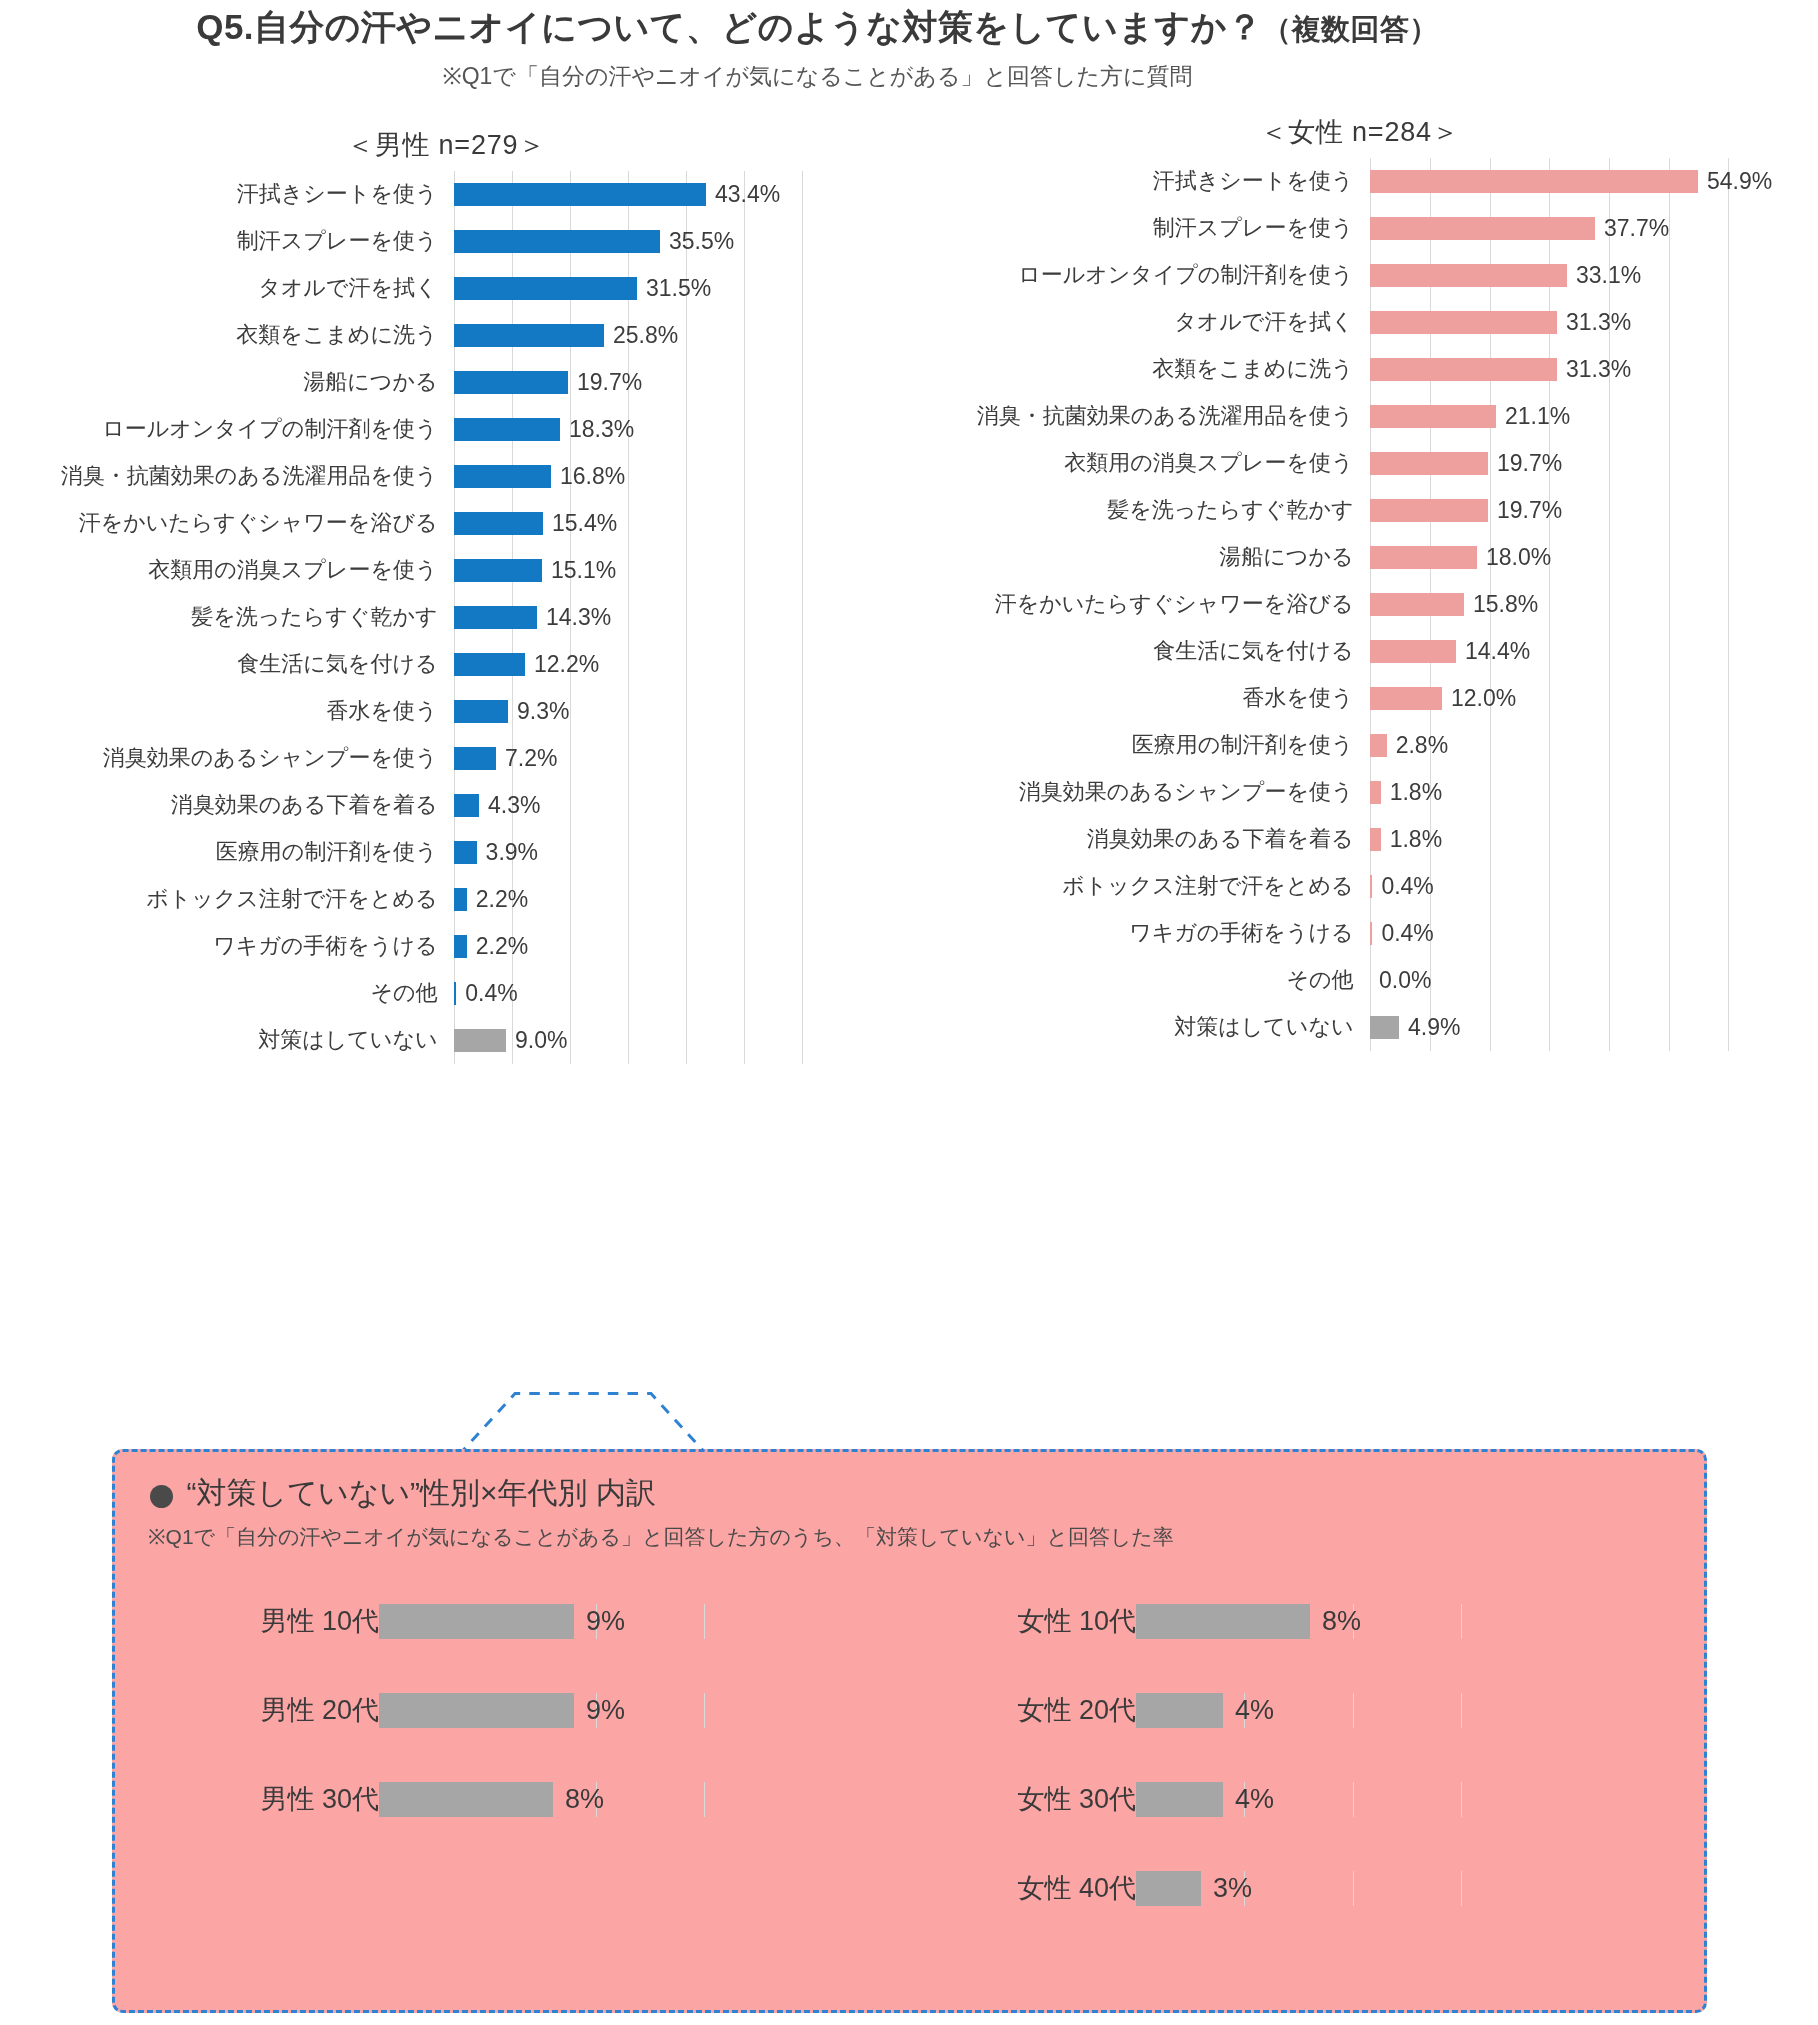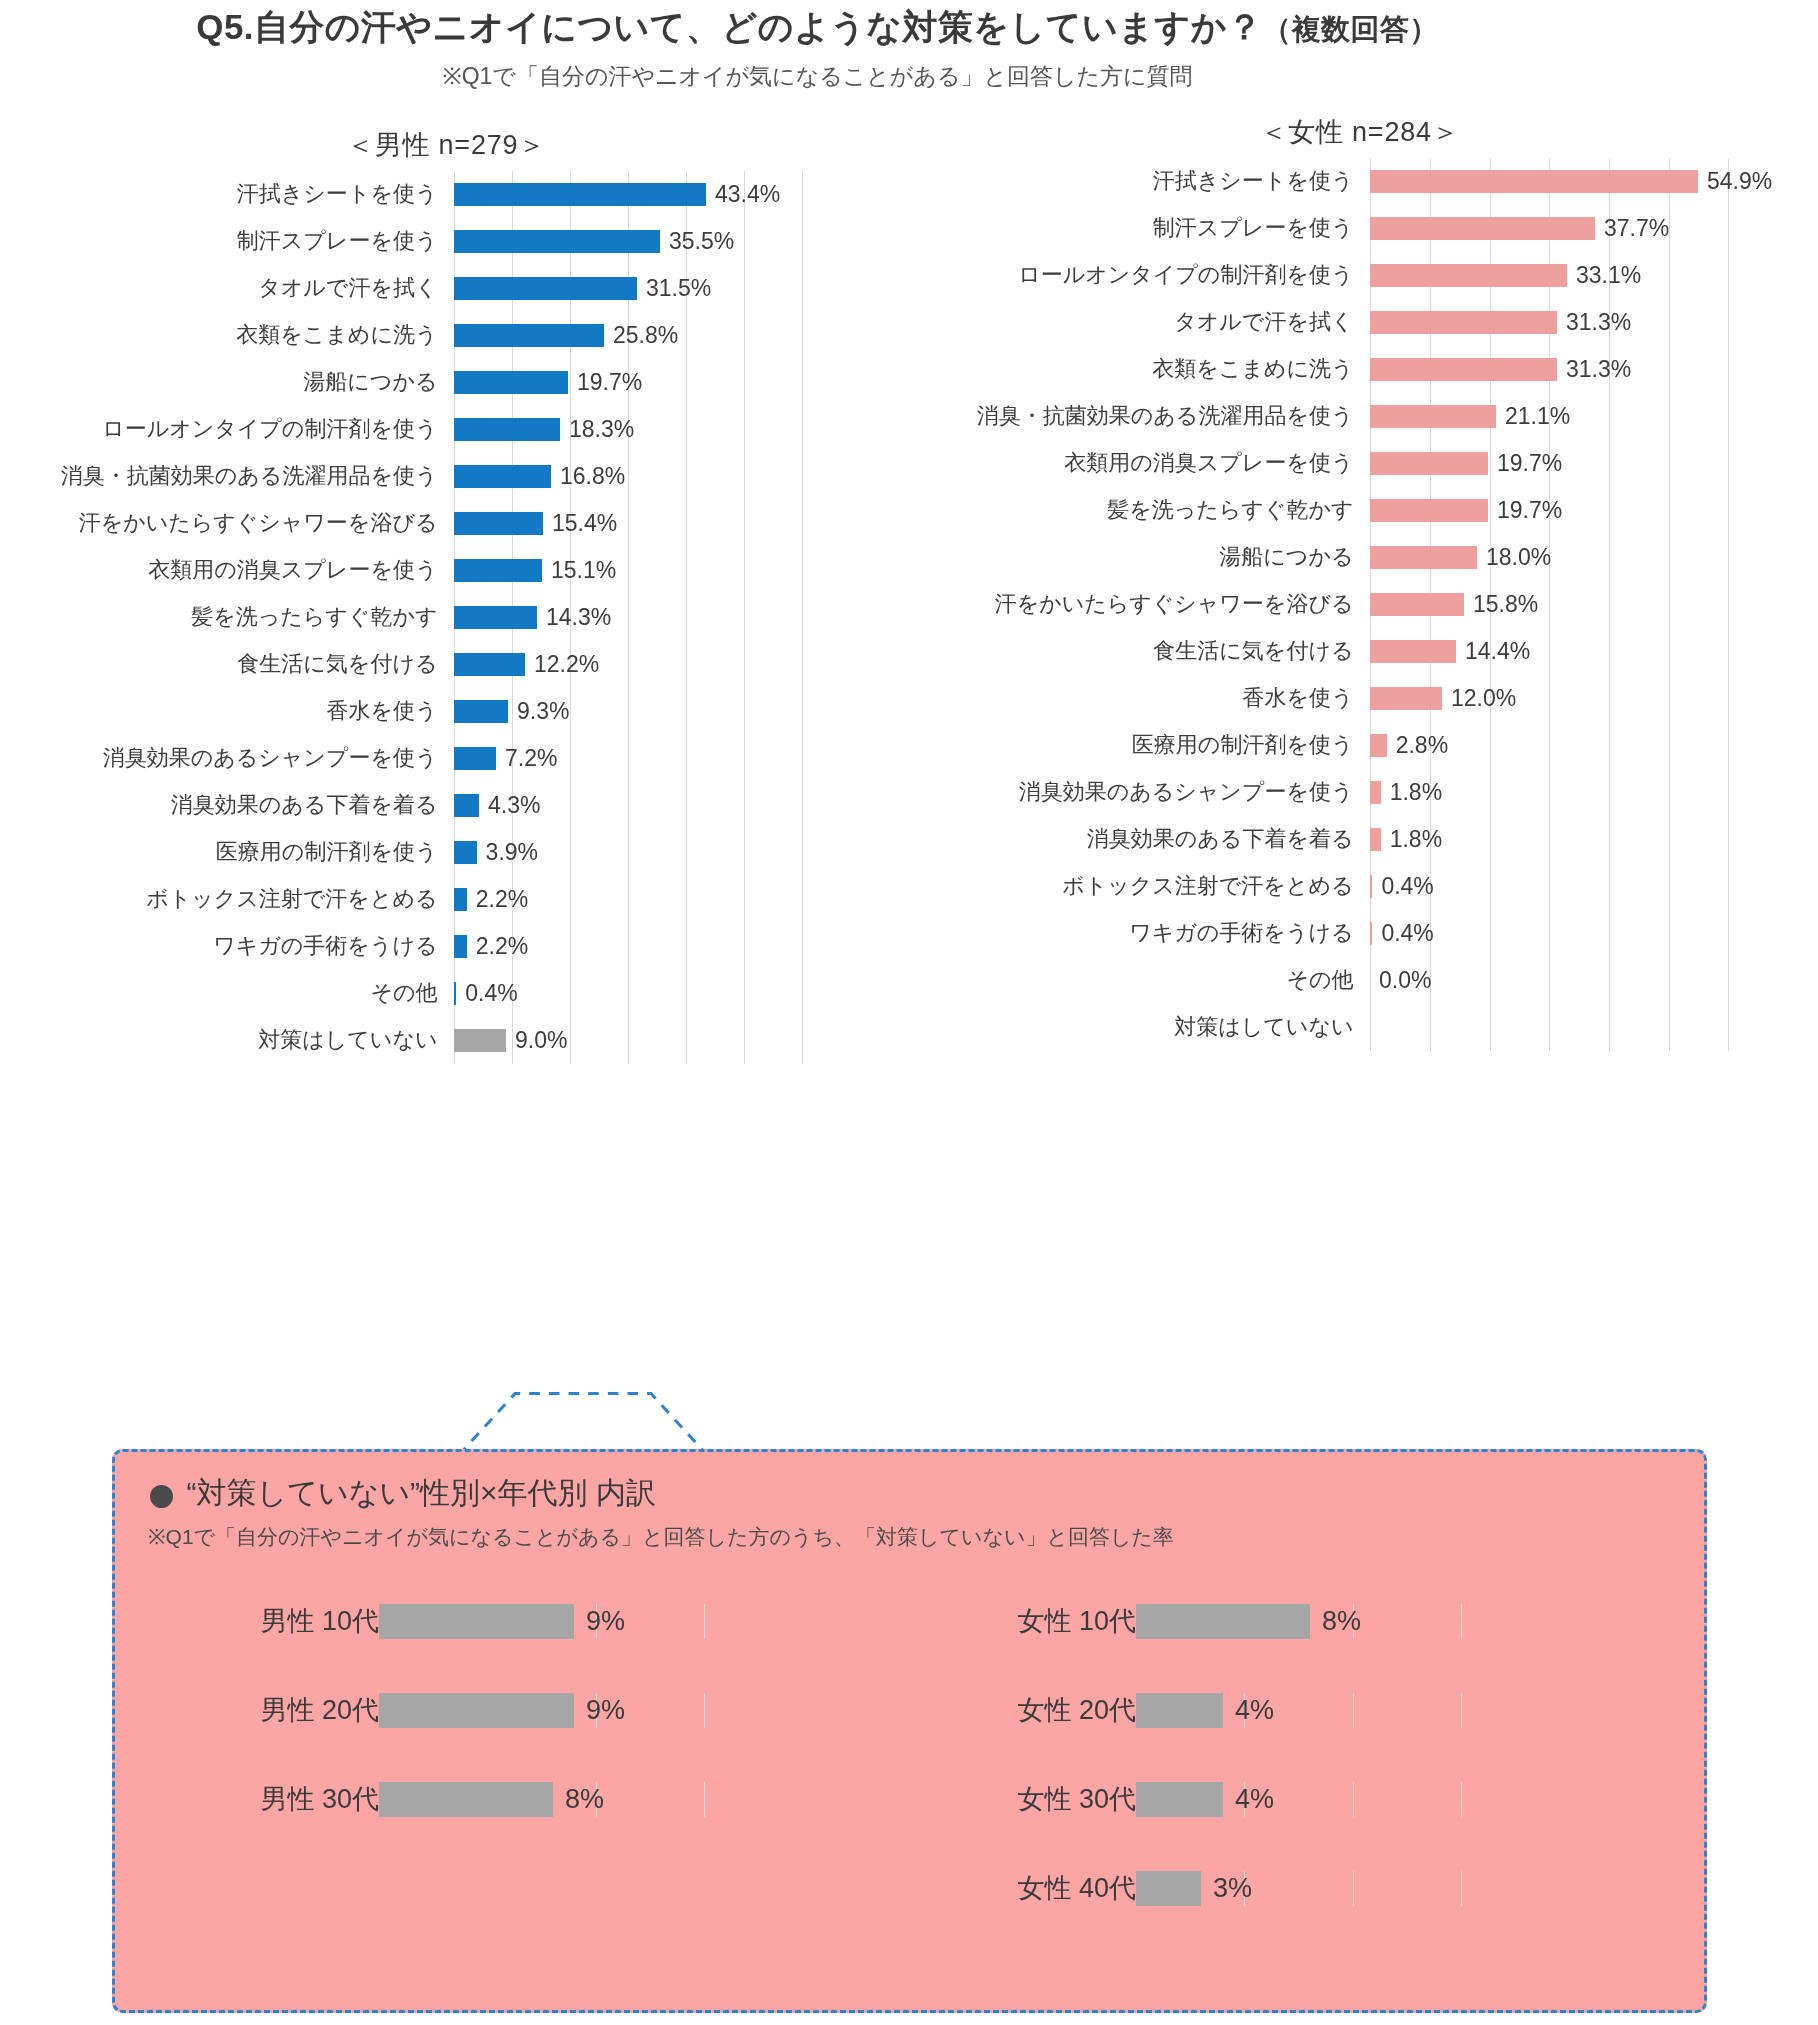--- a/index.html
+++ b/index.html
@@ -477,20 +477,24 @@
           </div>
           <div class="row">
             <div class="row-label">その他</div>
             <div class="bar-area">
               <div class="bar" style="width: 0px;"></div>
               <div class="bar-value">0.0%</div>
             </div>
           </div>
           <div class="row">
             <div class="row-label">対策はしていない</div>
+            <div class="bar-area">
+              <div class="bar gray" style="width: 29px;"></div>
+              <div class="bar-value">4.9%</div>
+            </div>
           </div>
         </div>
     </div>
   </div>
 
   <svg class="connector" viewBox="0 0 420 90">
     <path d="M 45 88 L 120 6 L 300 6 L 375 88" fill="none" stroke="#2f82d2" stroke-width="4" stroke-dasharray="14 12"></path>
   </svg>
 
   <div class="breakdown">

